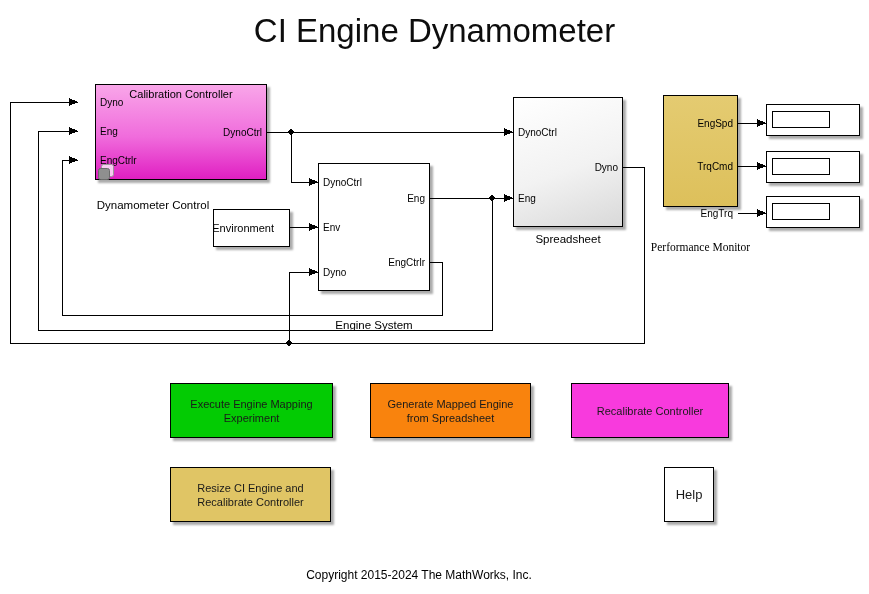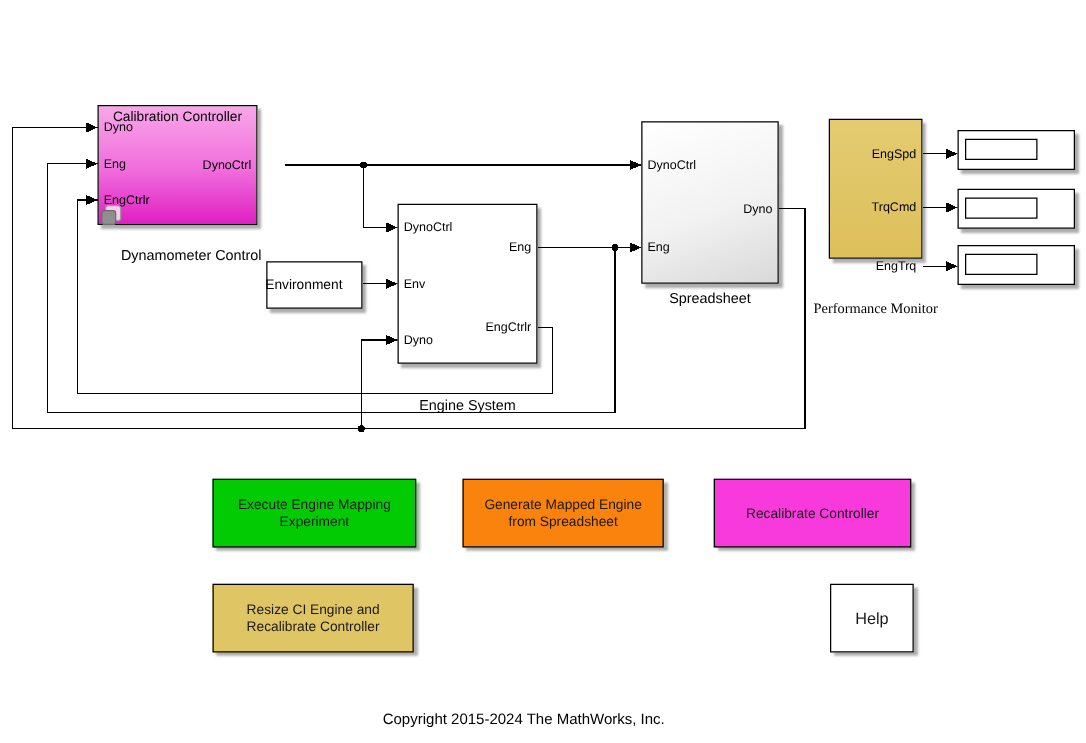--- a/index.html
+++ b/index.html
@@ -30,20 +30,21 @@
        color:#1a1a1a;box-shadow:3px 3px 2px rgba(0,0,0,0.33);cursor:pointer;}
   .btn-green{background:#03CB03;} .btn-orange{background:#F9830D;}
   .btn-magenta{background:#F83ADD;} .btn-yellow{background:#E0C565;} .btn-help{background:#FFFFFF;font-size:13px;}
   .copyright{position:absolute;left:0;top:568px;width:838px;text-align:center;font-size:12px;}
 </style>
 </head>
 <body>
 
 <div id="canvas">
 
+  <div class="title">CI Engine Dynamometer</div>
 
   <svg class="wires" width="869" height="594" shape-rendering="crispEdges">
     <g fill="none" stroke="#000" stroke-width="1">
       <polyline points="228,132 513,132"></polyline>
       <polyline points="291,132 291,182 318,182"></polyline>
       <polyline points="290,227 318,227"></polyline>
       <polyline points="430,198 513,198"></polyline>
       <polyline points="492,198 492,330 38,330 38,131 78,131"></polyline>
       <polyline points="430,262 442,262 442,315 62,315 62,160 78,160"></polyline>
       <polyline points="623,167 644,167 644,343 10,343 10,102 78,102"></polyline>
@@ -63,21 +64,21 @@
       <path d="M309,268 L318,272 L309,276 Z"></path>
       <path d="M757,119 L766,123 L757,127 Z"></path>
       <path d="M757,162 L766,166 L757,170 Z"></path>
       <path d="M757,209 L766,213 L757,217 Z"></path>
       <circle cx="291" cy="132" r="2.8"></circle>
       <circle cx="492" cy="198" r="2.8"></circle>
       <circle cx="289" cy="343" r="2.8"></circle>
     </g>
   </svg>
 
-  <div class="block calib" style="left:78px;top:84px;width:128px;height:96px;">
+  <div class="block calib" style="left:95px;top:84px;width:172px;height:96px;">
     <div class="hdr">Calibration Controller</div>
     <span class="pin pl" style="top:12px;">Dyno</span>
     <span class="pin pl" style="top:41px;">Eng</span>
     <span class="pin pl" style="top:70px;">EngCtrlr</span>
     <span class="pin pr" style="top:42px;">DynoCtrl</span>
     <span class="badge">
       <svg width="19" height="19" viewBox="0 0 19 19">
         <rect x="4.5" y="1.5" width="12" height="12" rx="2" fill="rgba(255,255,255,0.75)" stroke="#9a9a9a"></rect>
         <rect x="1.5" y="5.5" width="11" height="11" rx="2" fill="#8f8f8f" stroke="#6b6b6b"></rect>
       </svg>
@@ -130,19 +131,19 @@
     <span>Generate Mapped Engine</span>
     <span>from Spreadsheet</span>
   </div>
   <div class="btn btn-magenta" style="left:571px;top:383px;width:158px;height:55px;">
     <span>Recalibrate Controller</span>
   </div>
   <div class="btn btn-yellow" style="left:170px;top:467px;width:161px;height:55px;">
     <span>Resize CI Engine and</span>
     <span>Recalibrate Controller</span>
   </div>
-  <div class="btn btn-help" style="left:664px;top:467px;width:67px;height:55px;">
+  <div class="btn btn-help" style="left:664px;top:467px;width:50px;height:55px;">
     <span>Help</span>
   </div>
 
   <div class="copyright">Copyright 2015-2024 The MathWorks, Inc.</div>
 
 </div>
 
 </body></html>

